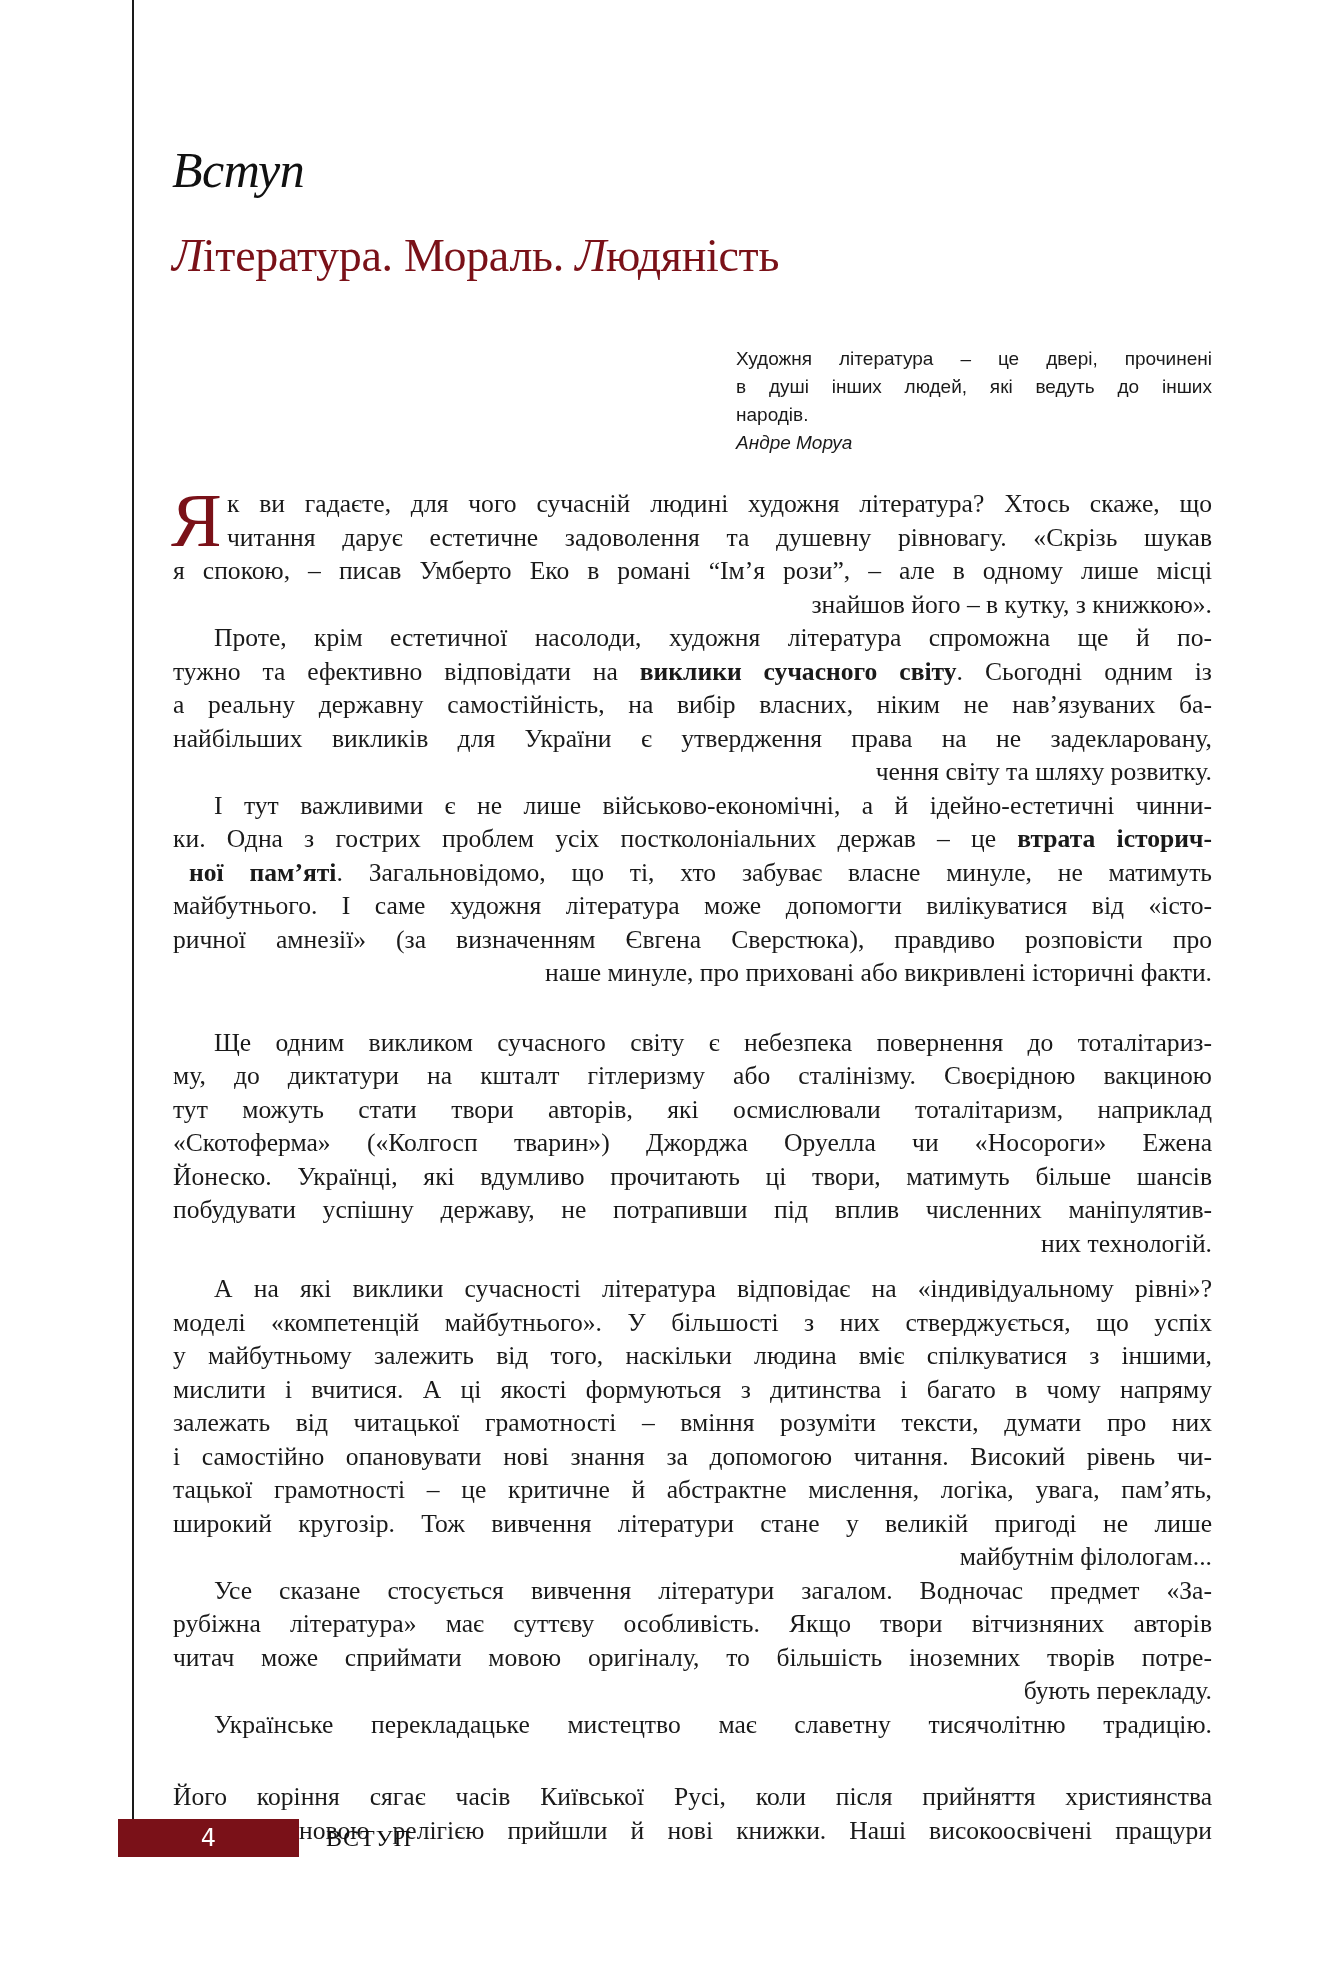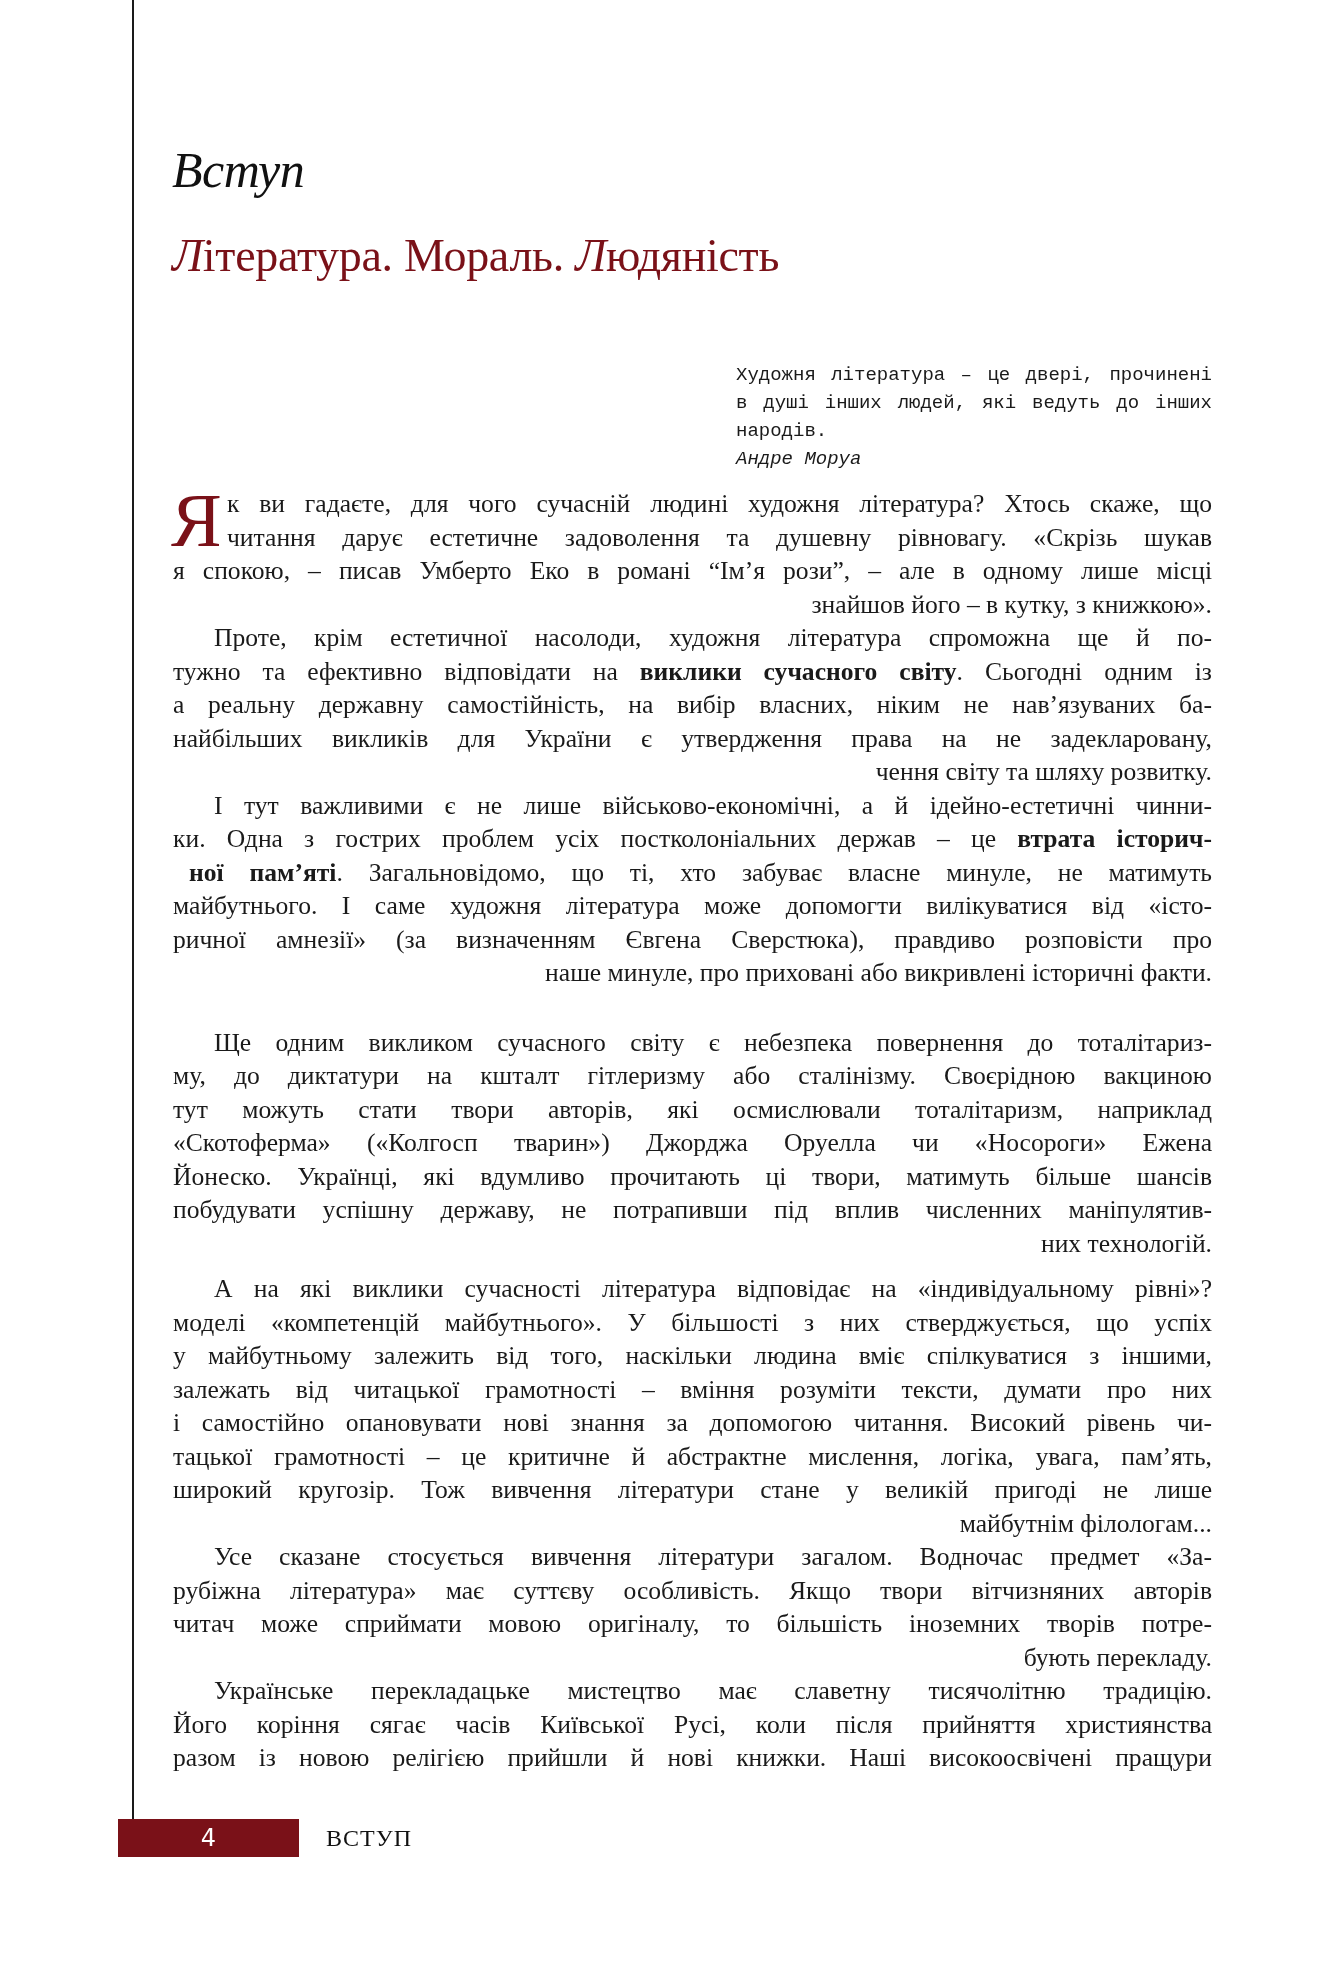--- a/index.html
+++ b/index.html
@@ -4,22 +4,22 @@
 <style>
   html, body { margin: 0; padding: 0; background: #ffffff; }
   body { width: 1339px; height: 1969px; position: relative; overflow: hidden;
          font-family: "Liberation Serif", "DejaVu Serif", serif; color: #1a1a1a; }
   .margin-rule { position: absolute; left: 132px; top: 0; width: 2px; height: 1820px; background: #1a1a1a; }
   .section-title { position: absolute; left: 172px; top: 140px; margin: 0;
        font-style: italic; font-weight: normal; font-size: 50px; line-height: 60px; color: #111; letter-spacing: -0.5px; }
   .chapter-title { position: absolute; left: 172px; top: 226px; margin: 0;
        font-weight: normal; font-size: 46px; line-height: 60px; color: #7a1118; letter-spacing: -0.3px; }
   .chapter-title .it { font-style: italic; }
-  .epigraph { position: absolute; left: 736px; top: 361px; width: 476px;
-       font-family: Liberation Mono, monospace; font-size: 19px; line-height: 28px; color: #1a1a1a; }
+  .epigraph { position: absolute; left: 736px; top: 345px; width: 476px;
+       font-family: Liberation Sans, sans-serif; font-size: 19px; line-height: 28px; color: #1a1a1a; }
   .epigraph .line { display: block; white-space: nowrap; }
   .epigraph .j { text-align: justify; text-align-last: justify; }
   .epigraph .author { text-align: left; font-style: italic; }
   .body-text { position: absolute; left: 173px; top: 487px; width: 1039px;
        font-size: 25.6px; line-height: 33.5px; color: #1a1a1a; }
   .body-text .line { display: block; white-space: nowrap; overflow: visible; }
   .body-text .j { text-align: justify; text-align-last: justify; }
   .body-text .last { text-align: right; }
   .body-text .ind { padding-left: 41px; }
   .body-text b { font-weight: bold; }
@@ -71,32 +71,33 @@
   <span class="line j" style="white-space: nowrap;">тут можуть стати твори авторів, які осмислювали тоталітаризм, наприклад</span>
   <span class="line j" style="white-space: nowrap;">«Скотоферма» («Колгосп тварин») Джорджа Оруелла чи «Носороги» Ежена</span>
   <span class="line j" style="white-space: nowrap;">Йонеско. Українці, які вдумливо прочитають ці твори, матимуть більше шансів</span>
   <span class="line j" style="white-space: nowrap;">побудувати успішну державу, не потрапивши під вплив численних маніпулятив-</span>
   <span class="line last" style="white-space: nowrap;">них технологій.</span>
 
   <span class="line j ind" style="white-space: nowrap; margin-top: 12px;">А на які виклики сучасності література відповідає на «індивідуальному рівні»?</span>
 
   <span class="line j" style="white-space: nowrap;">моделі «компетенцій майбутнього». У більшості з них стверджується, що успіх</span>
   <span class="line j" style="white-space: nowrap;">у майбутньому залежить від того, наскільки людина вміє спілкуватися з іншими,</span>
+  <span class="line j" style="white-space: nowrap;">мислити і вчитися. А ці якості формуються з дитинства і багато в чому напряму</span>
   <span class="line j" style="white-space: nowrap;">залежать від читацької грамотності – вміння розуміти тексти, думати про них</span>
   <span class="line j" style="white-space: nowrap;">і самостійно опановувати нові знання за допомогою читання. Високий рівень чи-</span>
   <span class="line j" style="white-space: nowrap;">тацької грамотності – це критичне й абстрактне мислення, логіка, увага, пам’ять,</span>
   <span class="line j" style="white-space: nowrap;">широкий кругозір. Тож вивчення літератури стане у великій пригоді не лише</span>
   <span class="line last" style="white-space: nowrap;">майбутнім філологам...</span>
 
   <span class="line j ind" style="white-space: nowrap;">Усе сказане стосується вивчення літератури загалом. Водночас предмет «За-</span>
   <span class="line j" style="white-space: nowrap;">рубіжна література» має суттєву особливість. Якщо твори вітчизняних авторів</span>
   <span class="line j" style="white-space: nowrap;">читач може сприймати мовою оригіналу, то більшість іноземних творів потре-</span>
   <span class="line last" style="white-space: nowrap;">бують перекладу.</span>
 
   <span class="line j ind" style="white-space: nowrap;">Українське перекладацьке мистецтво має славетну тисячолітню традицію.</span>
-  <span class="line j" style="white-space: nowrap;">Його коріння сягає часів Київської Русі, коли після прийняття християнства</span>
+  <span class="line j" style="white-space: nowrap; margin-top: 39px;">Його коріння сягає часів Київської Русі, коли після прийняття християнства</span>
   <span class="line j" style="white-space: nowrap;">разом із новою релігією прийшли й нові книжки. Наші високоосвічені пращури</span>
 </div>
 
 <div class="footer-bar">
   <span>4</span>
 </div>
 <div class="footer-section">ВСТУП</div>
 
 </body></html>

